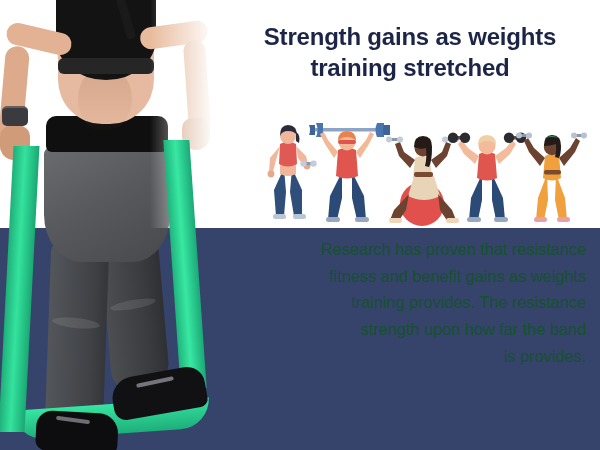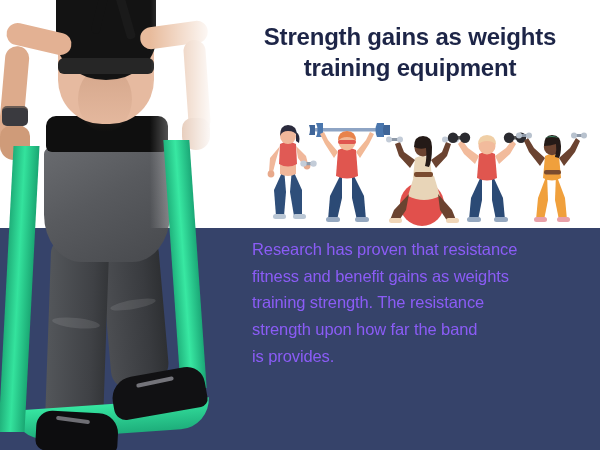--- a/index.html
+++ b/index.html
@@ -204,24 +204,25 @@
   
   .illus {
     position: absolute;
     left: 262px; top: 116px; width: 330px; height: 112px;
   }
   .illus svg { display: block; width: 330px; height: 112px; }
   
   .body-copy {
     position: absolute;
     left: 252px; top: 236px; width: 334px;
-    color: #8b5cf6;
+    color: #14532d;
     font-size: 16.5px;
     line-height: 1.62;
     letter-spacing: -0.1px;
+    text-align: right;
   }
 </style>
 </head>
 <body>
 
 <div id="banner">
 
   <div class="navy-panel"></div>
 
   <div class="photo-block">
@@ -259,21 +260,21 @@
 
     <div class="band-bottom"></div>
     <div class="band-left"></div>
     <div class="band-right"></div>
 
     <div class="photo-fade"></div>
   </div>
 
   <div class="title">
     <div>Strength gains as weights</div>
-    <div>training equipment</div>
+    <div>training stretched</div>
   </div>
 
   <div class="illus">
     <svg viewBox="0 0 330 112" xmlns="http://www.w3.org/2000/svg" aria-hidden="true">
 
       <g>
         <path d="M22 52 L12 74 L14 100 L22 100 L24 76 Z" fill="#2f4f7a"></path>
         <path d="M30 52 L40 74 L40 100 L32 100 L28 76 Z" fill="#2f4f7a"></path>
         <rect x="11" y="98" width="13" height="5" rx="2.5" fill="#b9c6d4"></rect>
         <rect x="31" y="98" width="13" height="5" rx="2.5" fill="#b9c6d4"></rect>
@@ -366,18 +367,18 @@
         <circle cx="290" cy="31" r="8.2" fill="#6b4330"></circle>
         <path d="M282 30 q0 -11 8 -11 q9 0 9 11 q0 8 -2 12 l-4 -1 q2 -7 1 -13 q-6 2 -12 2 Z" fill="#241a17"></path>
         <path d="M283 22 q7 -4 14 0 q-7 -2 -14 0 Z" fill="#3f8f6a"></path>
       </g>
     </svg>
   </div>
 
   <div class="body-copy">
     <div>Research has proven that resistance</div>
     <div>fitness and benefit gains as weights</div>
-    <div>training strength. The resistance</div>
+    <div>training provides. The resistance</div>
     <div>strength upon how far the band</div>
     <div>is provides.</div>
   </div>
 
 </div>
 
 </body></html>

